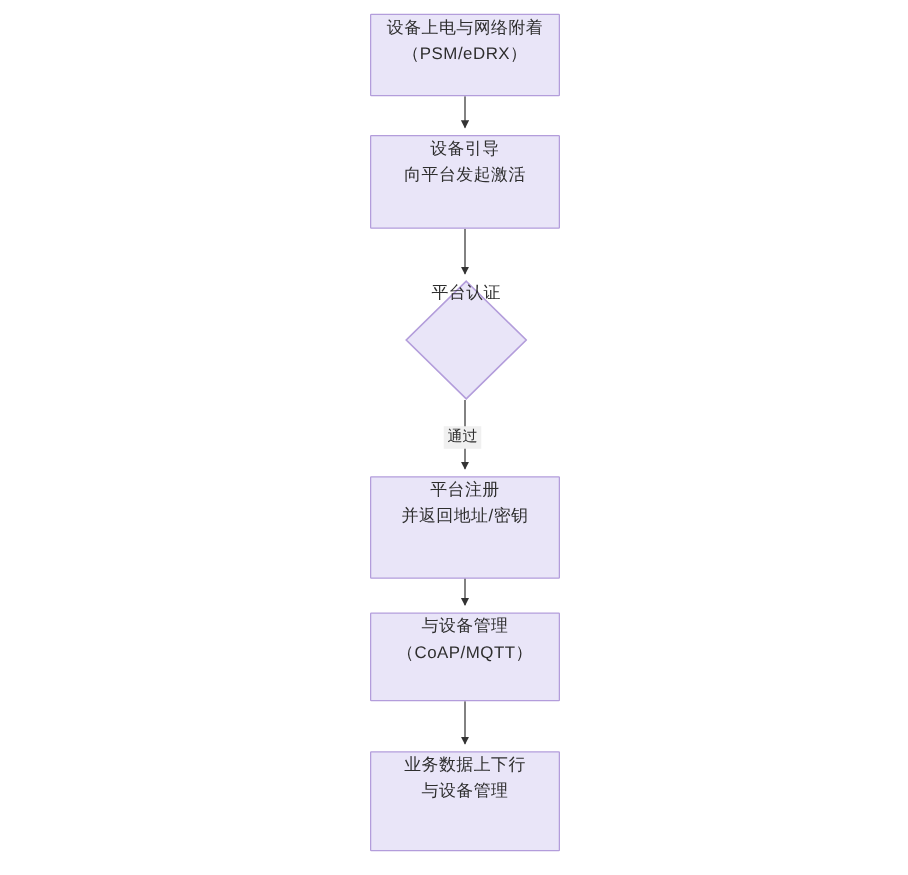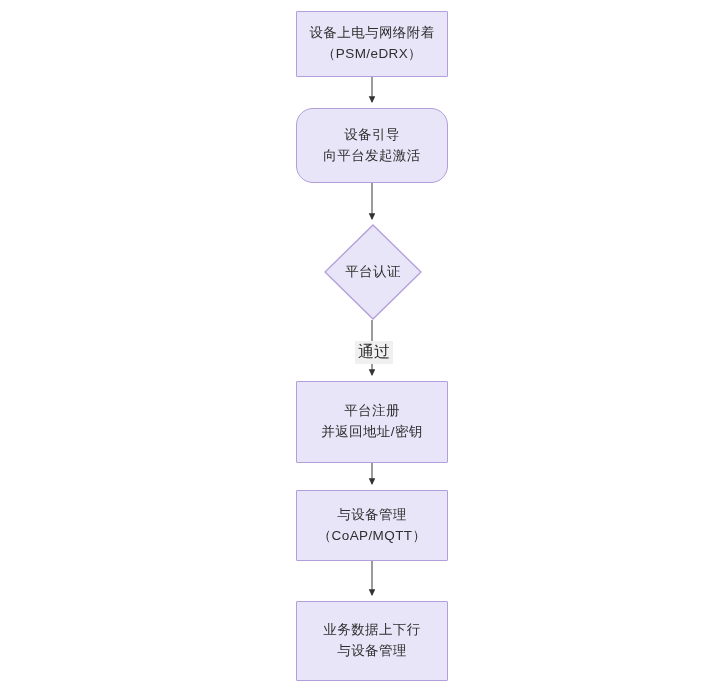--- a/index.html
+++ b/index.html
@@ -24,21 +24,20 @@
     left: 0;
     top: 0;
     width: 726px;
     height: 700px;
     pointer-events: none;
   }
   .node {
     position: absolute;
     box-sizing: border-box;
     display: flex;
-    align-items: center;
     justify-content: center;
     text-align: center;
   }
   .node-process {
     background: #e9e5f8;
     border: 1.2px solid #b39ddb;
     border-radius: 1px;
   }
   .node-label {
     font-size: 13.5px;
@@ -61,21 +60,21 @@
     height: 100%;
   }
   .node-decision .node-label {
     position: relative;
     z-index: 2;
   }
   .edge-label {
     position: absolute;
     background: #f0f0f0;
     color: #2e2e2e;
-    font-size: 16px;
+    font-size: 12px;
     line-height: 1.3;
     padding: 1px 3px;
     white-space: nowrap;
     user-select: none;
   }
 </style>
 </head>
 <body>
 
 <div id="flowchart-canvas">
@@ -102,21 +101,21 @@
     <g>
       <line x1="372" y1="561" x2="372" y2="595" stroke="#4a4a4a" stroke-width="1.1" marker-end="url(#arrowhead)"></line>
     </g>
   </svg>
 
   <div class="node node-process" style="left:296px; top:11px; width:152px; height:66px;">
     <span class="node-label">设备上电与网络附着
 （PSM/eDRX）</span>
   </div>
 
-  <div class="node node-process" style="left:296px; top:108px; width:152px; height:75px;border-radius:17px;">
+  <div class="node node-process" style="left:296px; top:108px; width:152px; height:75px;">
     <span class="node-label">设备引导
 向平台发起激活</span>
   </div>
 
   <div class="node node-decision" style="left:324px; top:224px; width:98px; height:96px;">
     <svg class="diamond-shape" viewBox="0 0 98 96" preserveAspectRatio="none">
       <polygon points="49,1 97,48 49,95 1,48" fill="#e9e5f8" stroke="#b39ddb" stroke-width="1.3"></polygon>
     </svg>
     <span class="node-label">平台认证</span>
   </div>

